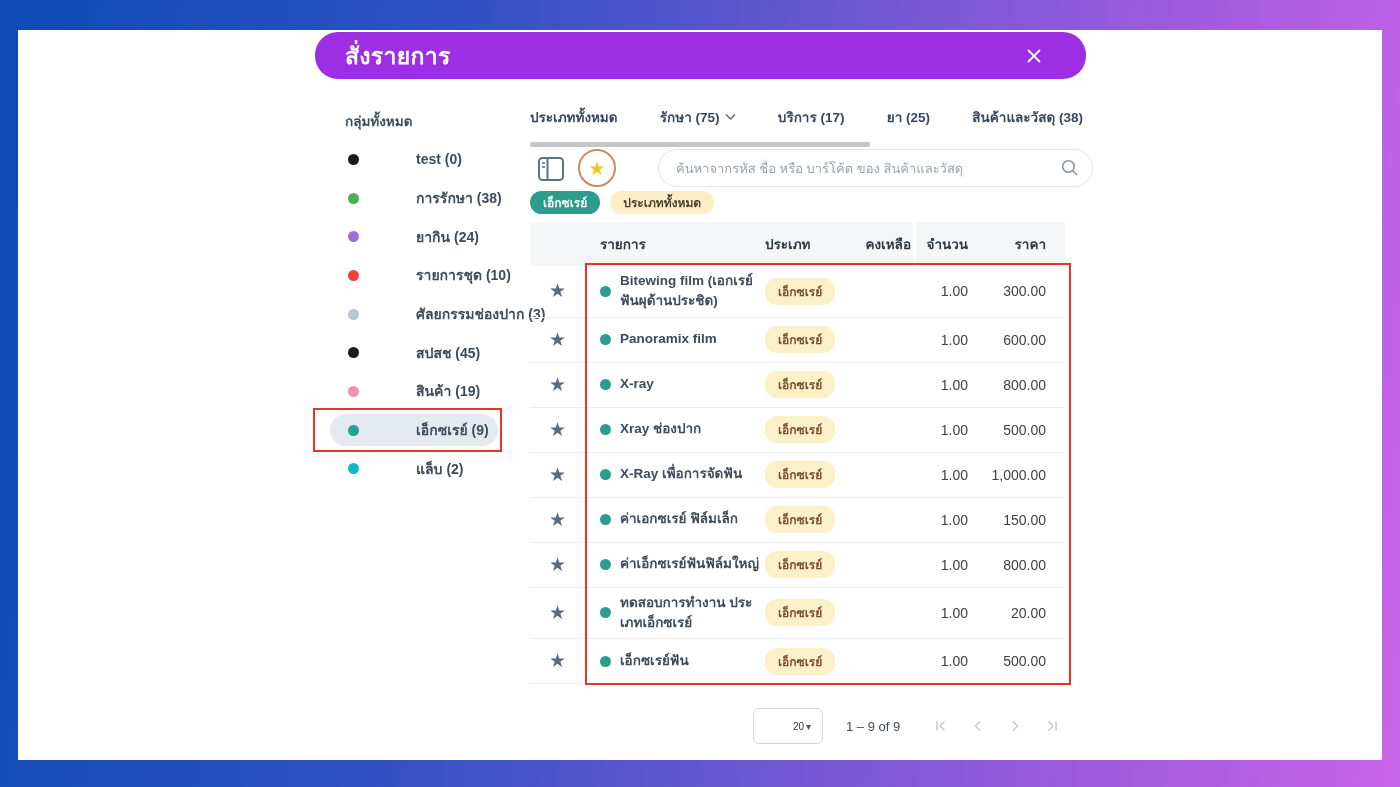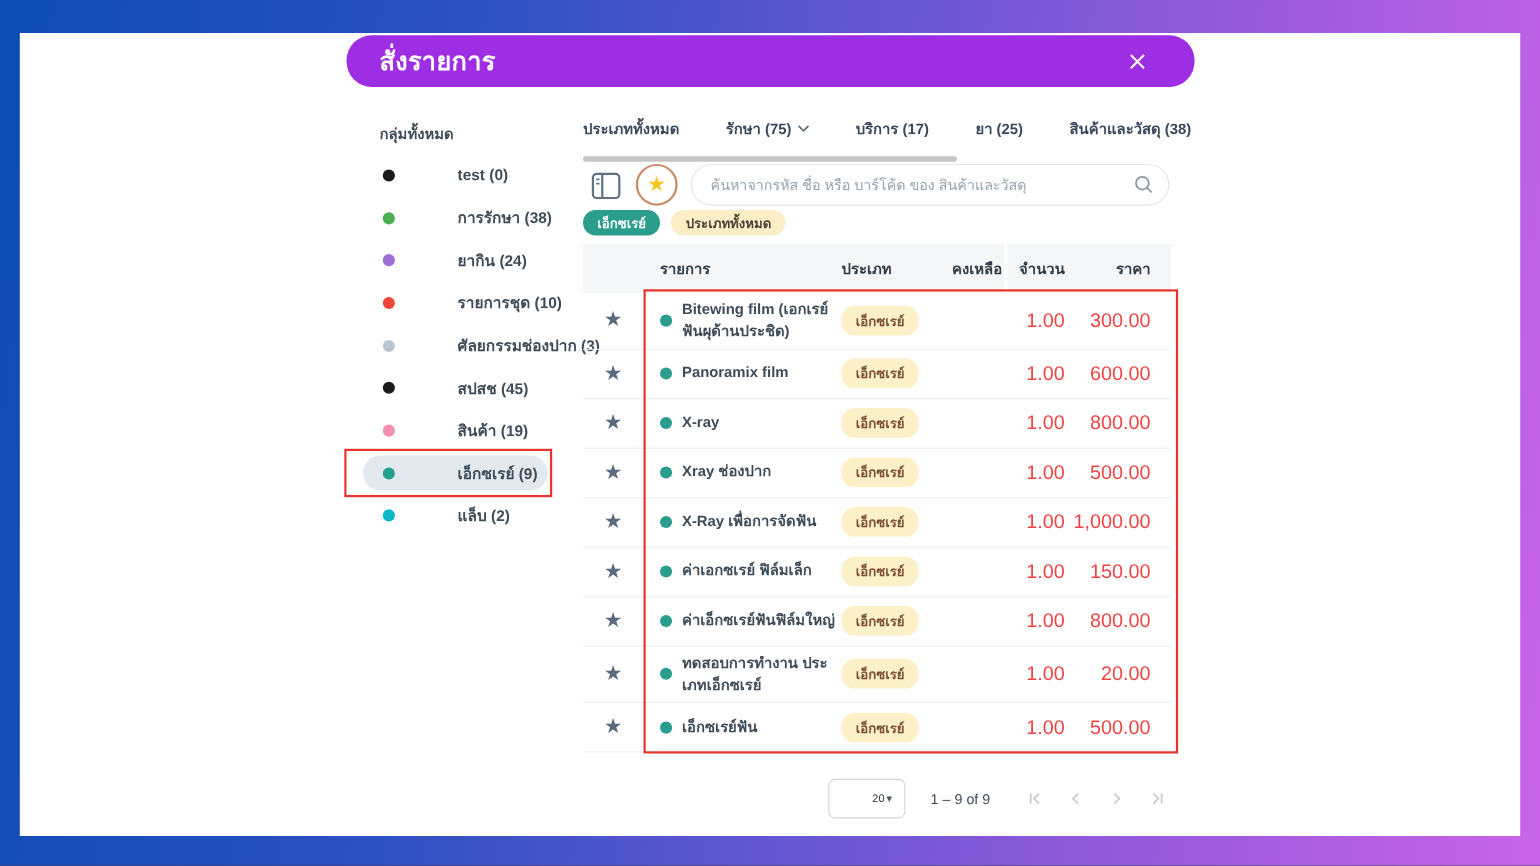--- a/index.html
+++ b/index.html
@@ -29,21 +29,21 @@
   
   .tabs{position:absolute;left:512px;top:74px;width:553px;height:26px;display:flex;justify-content:space-between;align-items:center;}
   .tab{display:flex;align-items:center;gap:5px;font-size:13.5px;font-weight:700;color:#39485C;cursor:pointer;white-space:nowrap;}
   .tabs-scrollbar{position:absolute;left:512px;top:112px;width:340px;height:5px;border-radius:3px;background:#C5C5C5;cursor:pointer;}
 
   
   .panel-btn{position:absolute;left:519px;top:125px;width:28px;height:28px;background:none;border:none;padding:0;cursor:pointer;}
   .fav-btn{position:absolute;left:560px;top:119px;width:38px;height:38px;border-radius:50%;
     border:2px solid #C98A64;background:#fff;display:flex;align-items:center;justify-content:center;cursor:pointer;}
   .fav-star{color:var(--star-gold,#F7C521);font-size:19px;line-height:1;}
-  .search-wrap{position:absolute;left:610px;top:119px;width:435px;height:38px;}
+  .search-wrap{position:absolute;left:640px;top:119px;width:435px;height:38px;}
   .search-input{width:100%;height:100%;box-sizing:border-box;border:1.5px solid #E2E5E9;border-radius:19px;
     padding:0 40px 0 17px;font-size:13px;color:#3E4C59;outline:none;font-family:"Liberation Sans",sans-serif;}
   .search-input::placeholder{color:#97A3AE;}
   .search-ico{position:absolute;right:13px;top:9px;}
 
   
   .chips{position:absolute;left:512px;top:161px;display:flex;gap:10px;}
   .chip{height:23px;display:flex;align-items:center;padding:0 13px;border-radius:12px;font-size:12px;font-weight:700;cursor:pointer;}
   .chip-teal{background:var(--teal,#2B9D8D);color:#fff;}
   .chip-cream{background:var(--chip-cream-bg,#FBEEC6);color:#4A4238;}
@@ -63,21 +63,21 @@
   .rows-annotation{position:absolute;left:55px;right:-6px;top:-3px;bottom:-1px;
     border:2.5px solid var(--annotation-red,#E8342C);pointer-events:none;}
   .brow{min-height:45px;border-bottom:1px solid #ECEEF0;padding:5px 0;box-sizing:border-box;cursor:pointer;}
   .c-star{text-align:center;}
   .rowstar{color:var(--star-row,#5A6B7D);font-size:19px;line-height:1;cursor:pointer;}
   .c-name{display:flex;align-items:center;}
   .rdot{width:11px;height:11px;border-radius:50%;background:var(--teal,#2B9D8D);margin-right:9px;flex:none;}
   .rname{font-size:13.5px;font-weight:700;color:#3E4C59;line-height:1.5;}
   .badge{display:inline-block;background:var(--badge-bg,#FCF0C8);border-radius:12px;padding:4px 13px;}
   .badge-label{font-size:12px;font-weight:700;color:var(--badge-text,#7A4E2D);}
-  .c-qty,.c-price{font-size:18px;font-weight:500;color:#ef4444;}
+  .c-qty,.c-price{font-size:14px;font-weight:500;color:#404040;}
 
   
   .pagination{position:absolute;left:735px;top:677px;height:38px;display:flex;align-items:center;}
   .psize{width:70px;height:36px;border:1px solid #D3D7DB;border-radius:6px;background:#fff;
     display:flex;align-items:center;justify-content:space-between;padding:0 11px;box-sizing:border-box;cursor:pointer;}
   .psize-val{font-size:10px;color:#2E3B47;margin-left:28px;}
   .psize-caret{font-size:10px;color:#4A5560;}
   .prange{margin-left:23px;font-size:13px;color:#3F4A55;}
   .pnav{display:flex;margin-left:22px;}
   .pnav button{width:37px;height:24px;background:none;border:none;padding:0;display:flex;align-items:center;justify-content:center;cursor:default;}

